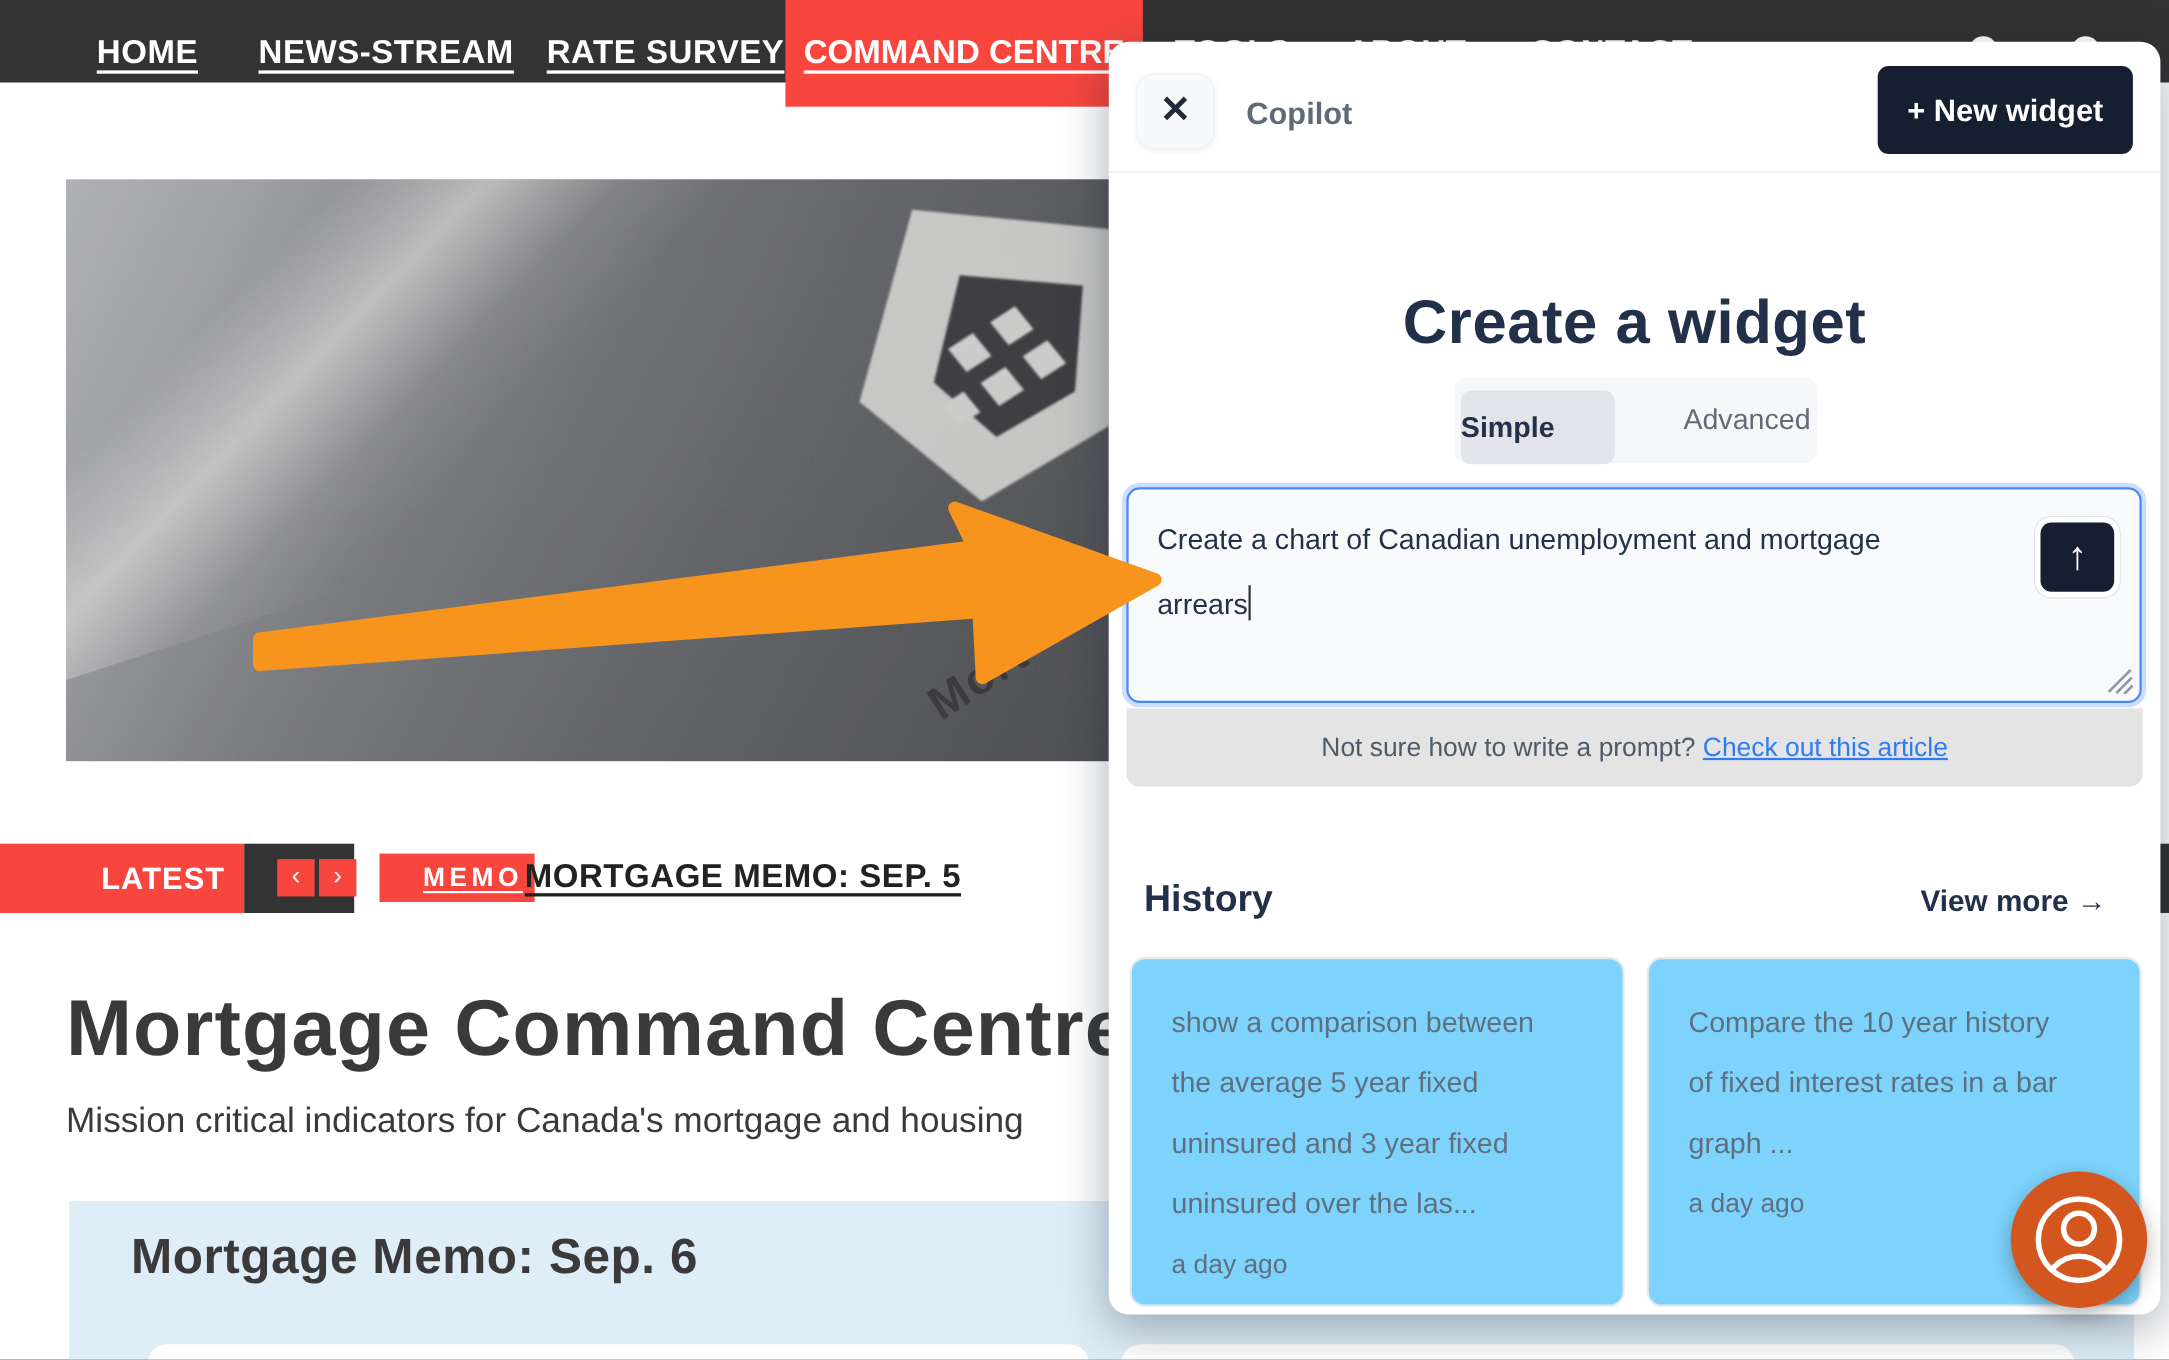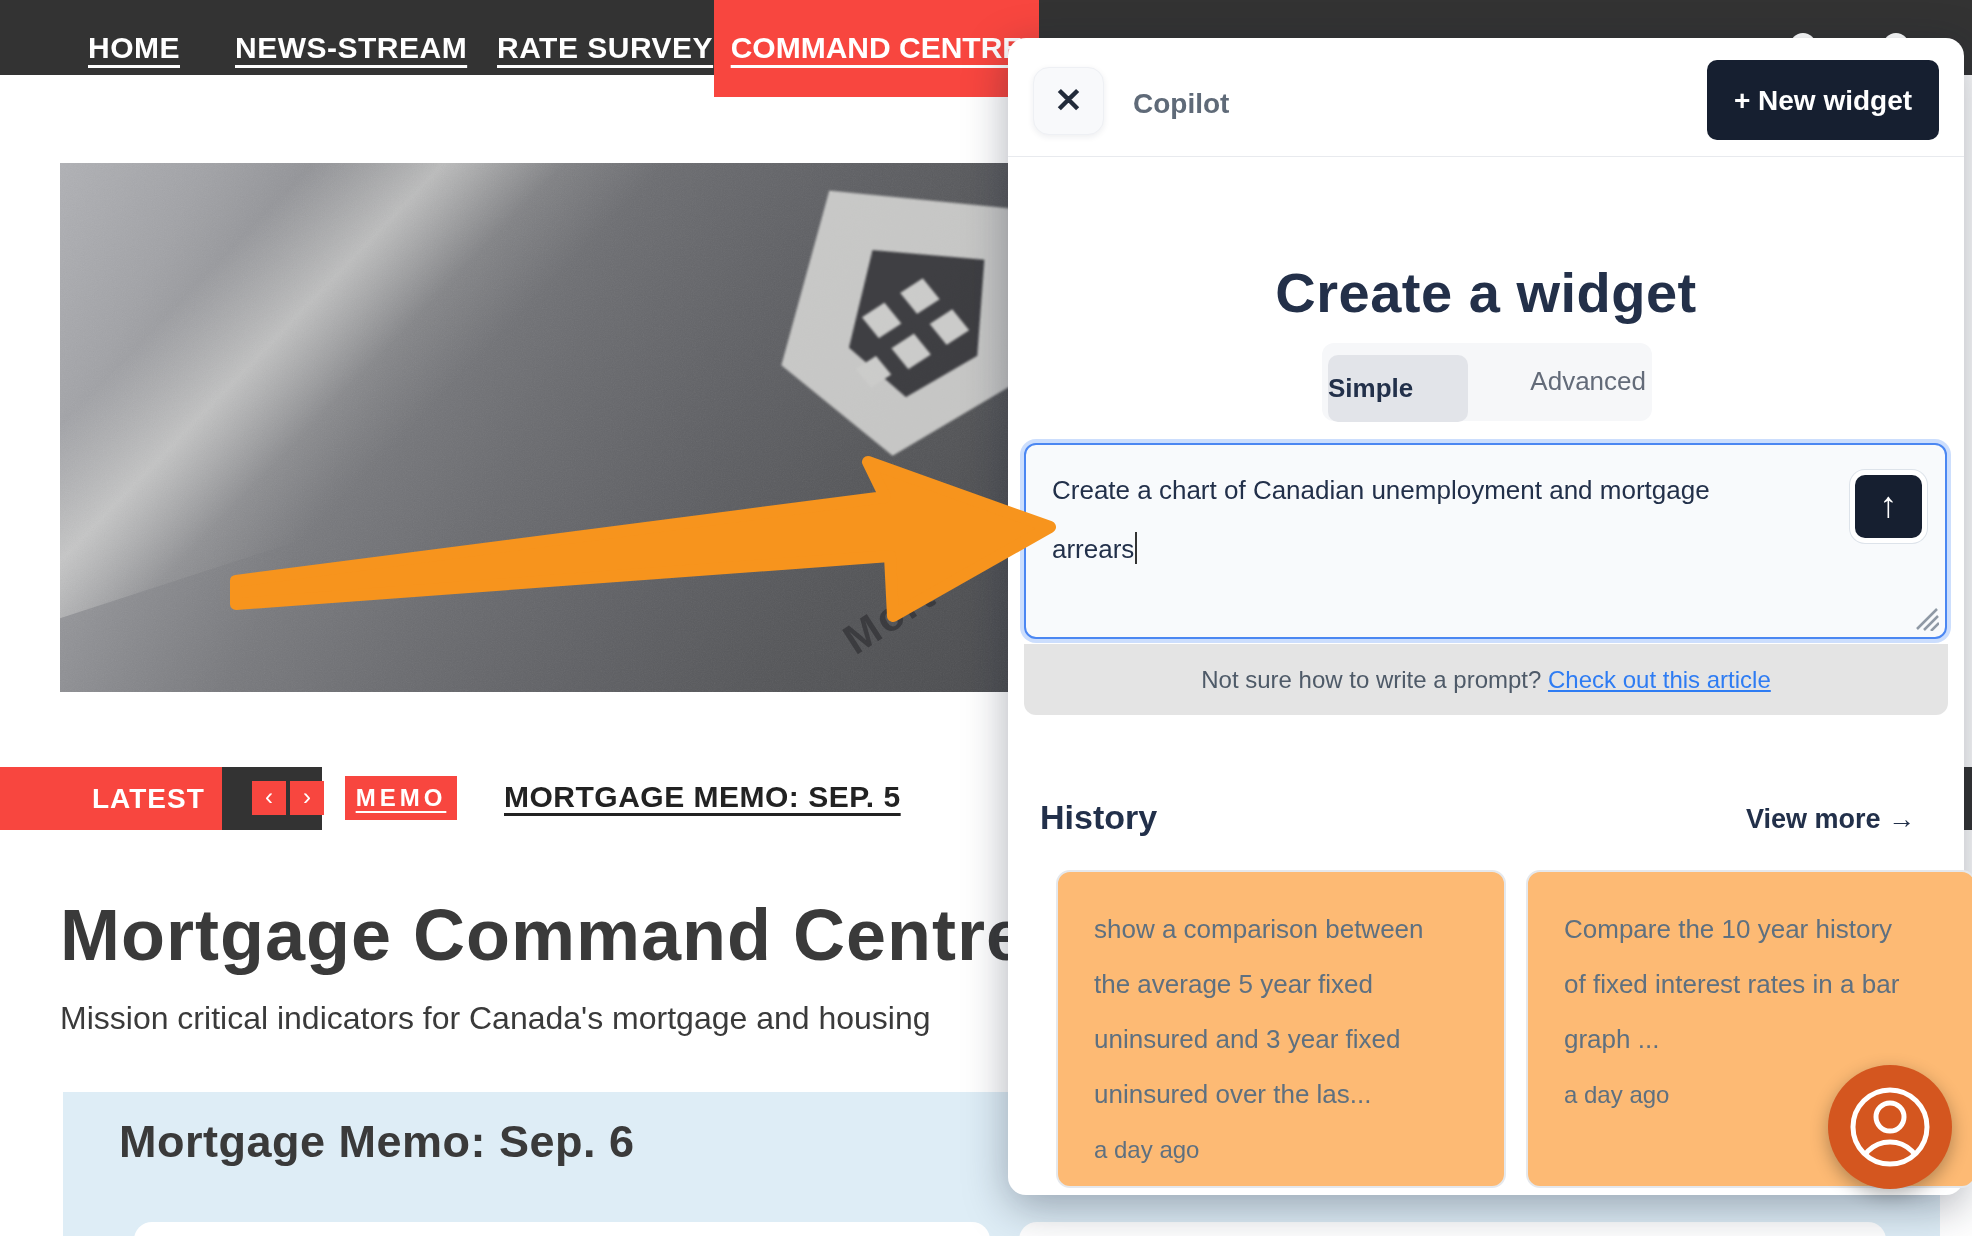--- a/index.html
+++ b/index.html
@@ -39,24 +39,24 @@
   .latest-bar{left:0;top:767px;width:1972px;height:63px;background:#fff;z-index:1;}
   .latest-label{position:absolute;left:0;top:0;width:222px;height:63px;background:var(--red);
         color:#fff;font-weight:bold;font-size:28px;line-height:63px;padding-left:92px;
         box-sizing:border-box;letter-spacing:1px;}
   .latest-darkseg{position:absolute;left:222px;top:0;width:100px;height:63px;background:var(--nav-dark);}
   .latest-endcap{position:absolute;left:1940px;top:0;width:32px;height:63px;background:var(--nav-dark);}
   .tick-btn{position:absolute;top:14px;width:34px;height:34px;background:var(--red);color:#fff;
         font-size:24px;line-height:32px;text-align:center;cursor:pointer;}
   .memo-badge{position:absolute;left:345px;top:9px;width:112px;height:44px;background:var(--red);
         color:#fff;font-weight:bold;font-size:24px;letter-spacing:4px;line-height:44px;text-align:center;
-        text-decoration:underline;text-underline-offset:5px;cursor:pointer;}
+        text-decoration:underline;text-underline-offset:5px;cursor:pointer;padding-left:29px;}
   .latest-headline{position:absolute;left:477px;top:13px;color:#222;font-weight:bold;font-size:30px;
         text-decoration:underline;text-underline-offset:6px;text-decoration-thickness:3px;
-        letter-spacing:.5px;white-space:nowrap;cursor:pointer;margin-left:27px;}
+        letter-spacing:.5px;white-space:nowrap;cursor:pointer;}
 
   
   .page-title{left:60px;top:894px;width:948px;font-size:72px;font-weight:bold;color:var(--page-text);
         white-space:nowrap;overflow:hidden;letter-spacing:1px;z-index:1;}
   .page-subtitle{left:60px;top:1000px;width:948px;font-size:32px;color:var(--page-text);
         white-space:nowrap;overflow:hidden;z-index:1;}
 
   
   .memo-box{left:63px;top:1092px;width:1877px;height:144px;background:var(--memo-blue);
         overflow:hidden;z-index:1;}
@@ -97,22 +97,22 @@
         box-shadow:0 0 0 5px #ffffff,0 0 0 6px #dde3ea;}
   .resize-handle{position:absolute;right:6px;bottom:6px;width:26px;height:24px;cursor:nwse-resize;}
 
   .hint-bar{position:absolute;left:16px;top:606px;width:924px;height:71px;background:var(--hint-gray);
         border-radius:0 0 12px 12px;text-align:center;line-height:71px;font-size:24px;color:#4E5A68;}
   .hint-bar a{color:var(--link-blue);text-decoration:underline;cursor:pointer;}
 
   .history-heading{position:absolute;left:32px;top:760px;font-size:34px;font-weight:bold;color:#22304A;}
   .view-more{position:absolute;right:49px;top:766px;font-size:27px;font-weight:600;color:#22304A;
         cursor:pointer;white-space:nowrap;}
-  .hist-card{position:absolute;top:832px;width:450px;height:318px;box-sizing:border-box;background:#fdba74;
-        border:2px solid #e5e8ec;border-radius:14px;padding:30px 30px 0 36px;cursor:pointer;margin-left:29px;}
+  .hist-card{position:absolute;top:832px;width:450px;height:318px;box-sizing:border-box;background:#7dd3fc;
+        border:2px solid #e5e8ec;border-radius:14px;padding:30px 30px 0 36px;cursor:pointer;}
   .hist-card .line{font-size:26px;line-height:55px;color:var(--slate);white-space:nowrap;}
   .hist-card .time{margin-top:14px;font-size:24px;font-weight:normal;color:var(--slate);}
 
   
   .arrow-svg{left:0;top:0;width:1972px;height:1236px;z-index:8;pointer-events:none;}
   .fab{left:1828px;top:1065px;width:124px;height:124px;border-radius:50%;background:var(--fab-orange);
         z-index:9;box-shadow:0 6px 18px rgba(0,0,0,.3);cursor:pointer;}
 </style>
 </head>
 <body>

